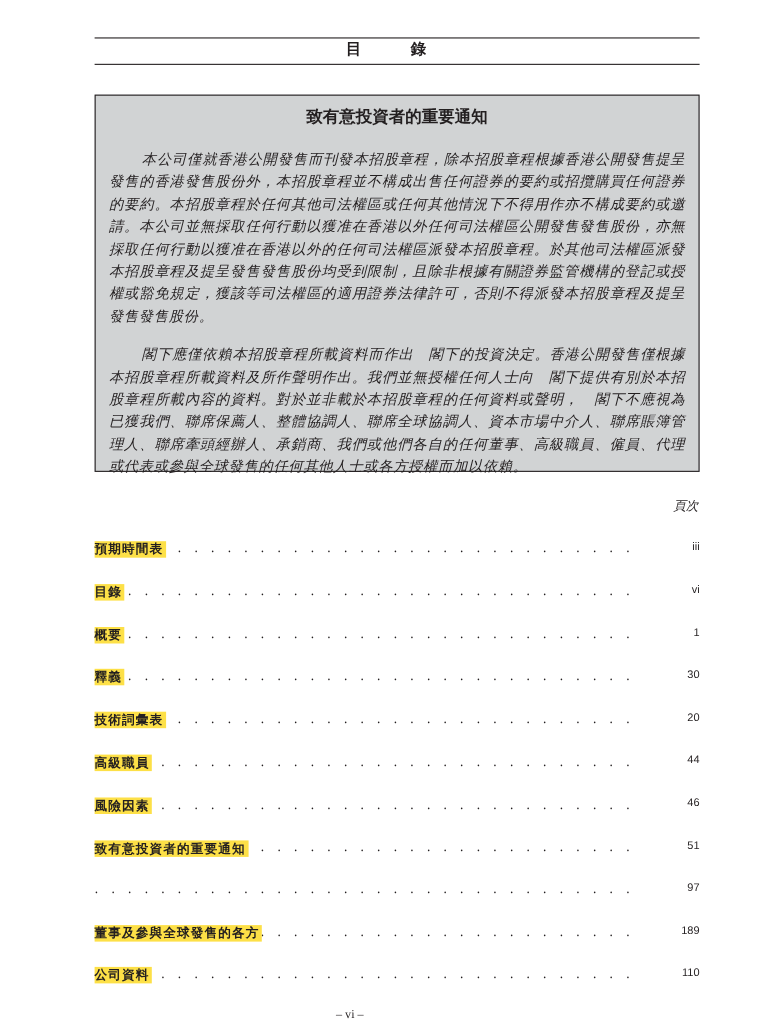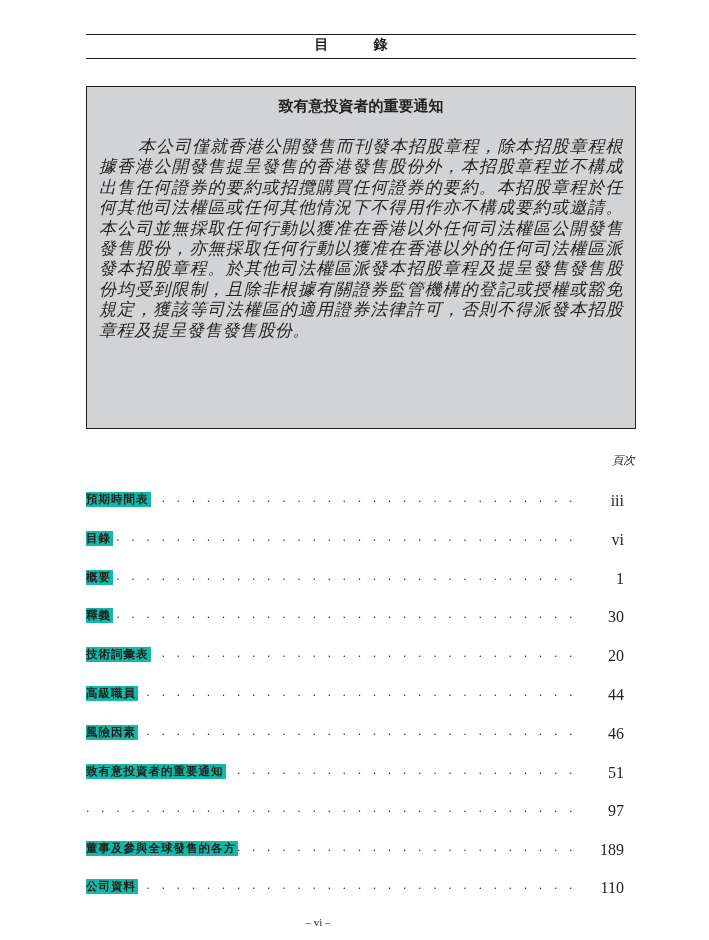--- a/index.html
+++ b/index.html
@@ -4,41 +4,42 @@
 <style>
   html, body { margin:0; padding:0; background:#ffffff; }
   body { width:709px; height:940px; position:relative; overflow:hidden;
          font-family:"DejaVu Serif","Liberation Serif",serif; color:#231f20; }
   .rule { position:absolute; left:86px; width:550px; height:1px; background:#231f20; }
   .title { position:absolute; left:86px; width:550px; top:36px; text-align:center;
            font-size:14px; font-weight:bold; letter-spacing:20px; }
   .notice { position:absolute; left:86px; top:86px; width:550px; height:343px; box-sizing:border-box;
             background:#d1d3d4; border:1px solid #231f20; padding:8px 12px 0 12px; }
   .notice-title { text-align:center; font-weight:bold; font-size:15px; margin-top:2px; margin-bottom:20px; }
-  .notice p { margin:0 0 14px 0; font-style:italic; font-size:17px; line-height:20.4px;
+  .notice p { margin:0 0 14px 0; font-style:italic; font-size:13px; line-height:20.4px;
               text-indent:2.3em; text-align:justify; letter-spacing:0.6px; }
   .page-head { position:absolute; right:74px; top:453px; font-style:italic; font-size:11.5px;margin-left:48px; }
   .toc-row { position:absolute; left:86px; width:550px; height:16px; font-size:11.5px; }
-  .toc-label { position:absolute; left:0; top:0; font-weight:bold; white-space:nowrap; background:#14b8a6; padding-right:2px; z-index:2; letter-spacing:1px;}
+  .toc-label { position:absolute; left:0; top:0; font-weight:bold; white-space:nowrap; background:#fde047; padding-right:2px; z-index:2; letter-spacing:1px;}
   .toc-dots { position:absolute; left:0; width:492px; top:0; overflow:hidden; white-space:nowrap;
               font-size:11px; letter-spacing:4.05px; color:#231f20; }
-  .toc-page { position:absolute; right:12px; top:0; font-family:Liberation Serif, serif; font-size:16px; }
+  .toc-page { position:absolute; right:0; top:0; font-family:Liberation Sans, sans-serif; font-size:10px; }
   .footer { position:absolute; left:0; width:636px; top:916px; text-align:center;
             font-family:"Liberation Serif",serif; font-size:11px; }
 </style>
 </head>
 <body>
 
 <div class="rule" style="top:34px;"></div>
 <div class="title">目 錄</div>
 <div class="rule" style="top:58px;"></div>
 
 <div class="notice">
   <div class="notice-title">致有意投資者的重要通知</div>
   <p>本公司僅就香港公開發售而刊發本招股章程，除本招股章程根據香港公開發售提呈發售的香港發售股份外，本招股章程並不構成出售任何證券的要約或招攬購買任何證券的要約。本招股章程於任何其他司法權區或任何其他情況下不得用作亦不構成要約或邀請。本公司並無採取任何行動以獲准在香港以外任何司法權區公開發售發售股份，亦無採取任何行動以獲准在香港以外的任何司法權區派發本招股章程。於其他司法權區派發本招股章程及提呈發售發售股份均受到限制，且除非根據有關證券監管機構的登記或授權或豁免規定，獲該等司法權區的適用證券法律許可，否則不得派發本招股章程及提呈發售發售股份。</p>
+  <p>閣下應僅依賴本招股章程所載資料而作出　閣下的投資決定。香港公開發售僅根據本招股章程所載資料及所作聲明作出。我們並無授權任何人士向　閣下提供有別於本招股章程所載內容的資料。對於並非載於本招股章程的任何資料或聲明，　閣下不應視為已獲我們、聯席保薦人、整體協調人、聯席全球協調人、資本市場中介人、聯席賬簿管理人、聯席牽頭經辦人、承銷商、我們或他們各自的任何董事、高級職員、僱員、代理或代表或參與全球發售的任何其他人士或各方授權而加以依賴。</p>
 </div>
 
 <div class="page-head">頁次</div>
 
 <div>
   <div class="toc-row" style="top:492px;">
     <span class="toc-dots">. . . . . . . . . . . . . . . . . . . . . . . . . . . . . . . . . . . . . . . . . . . . . . . . . . . . . . . . . . . . . . . . . . . . . . . . . . . . . . . . . . . . . . . . . . . . . . . . . . . . . . .</span>
     <span class="toc-label">預期時間表</span>
     <span class="toc-page">iii</span>
   </div>

